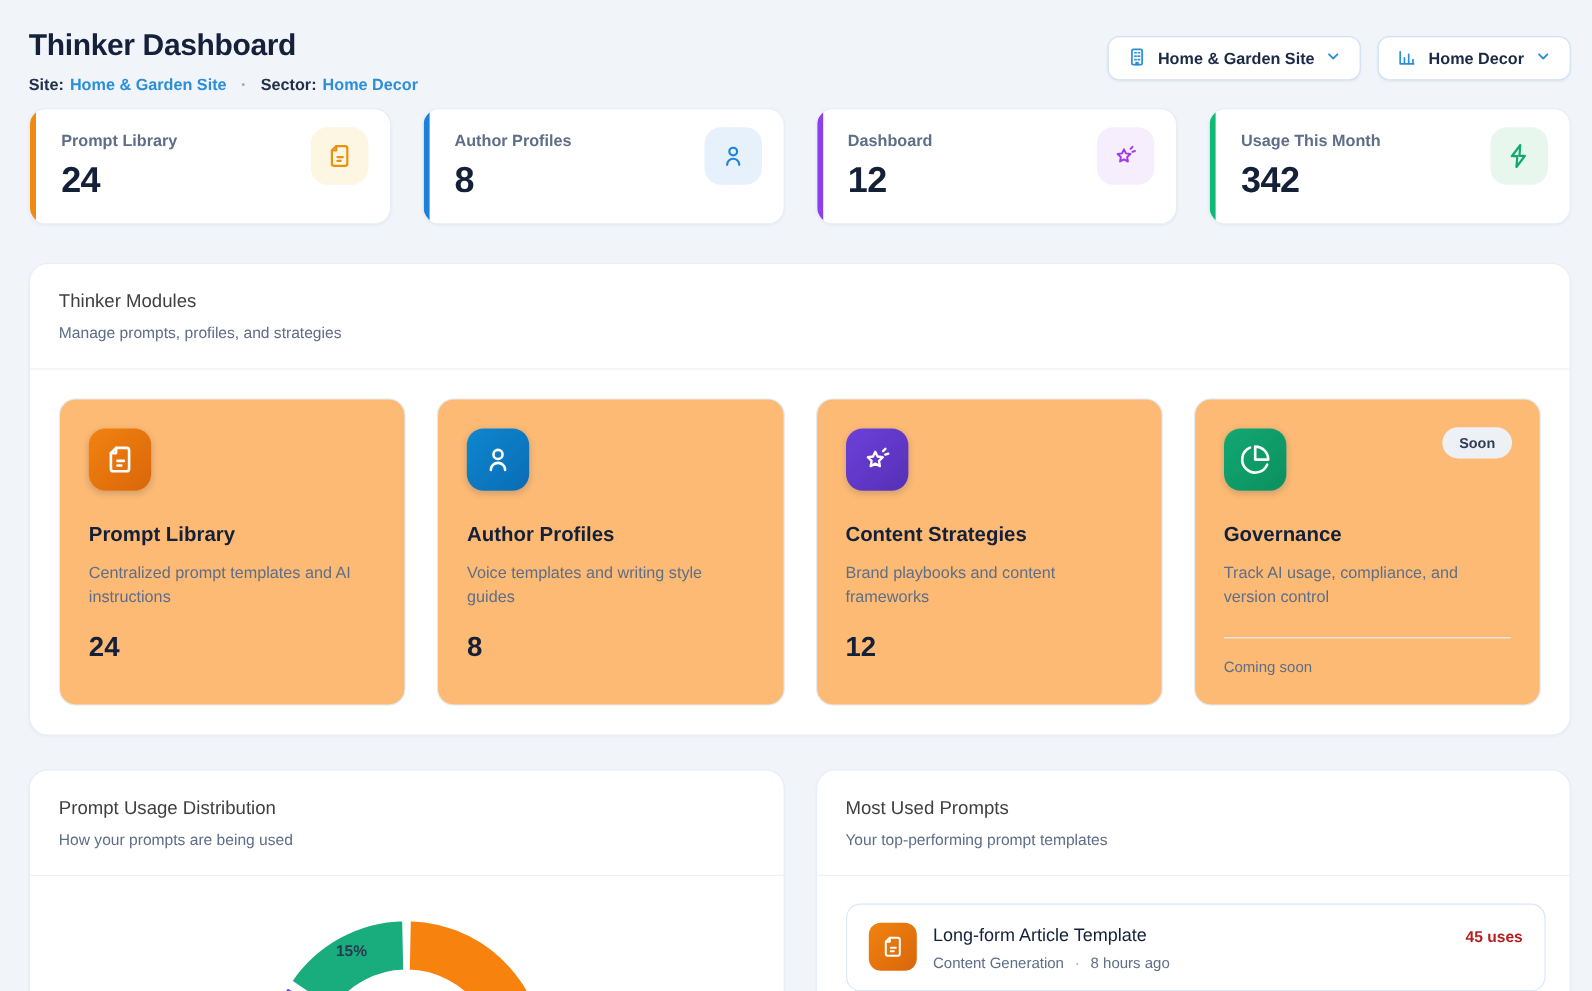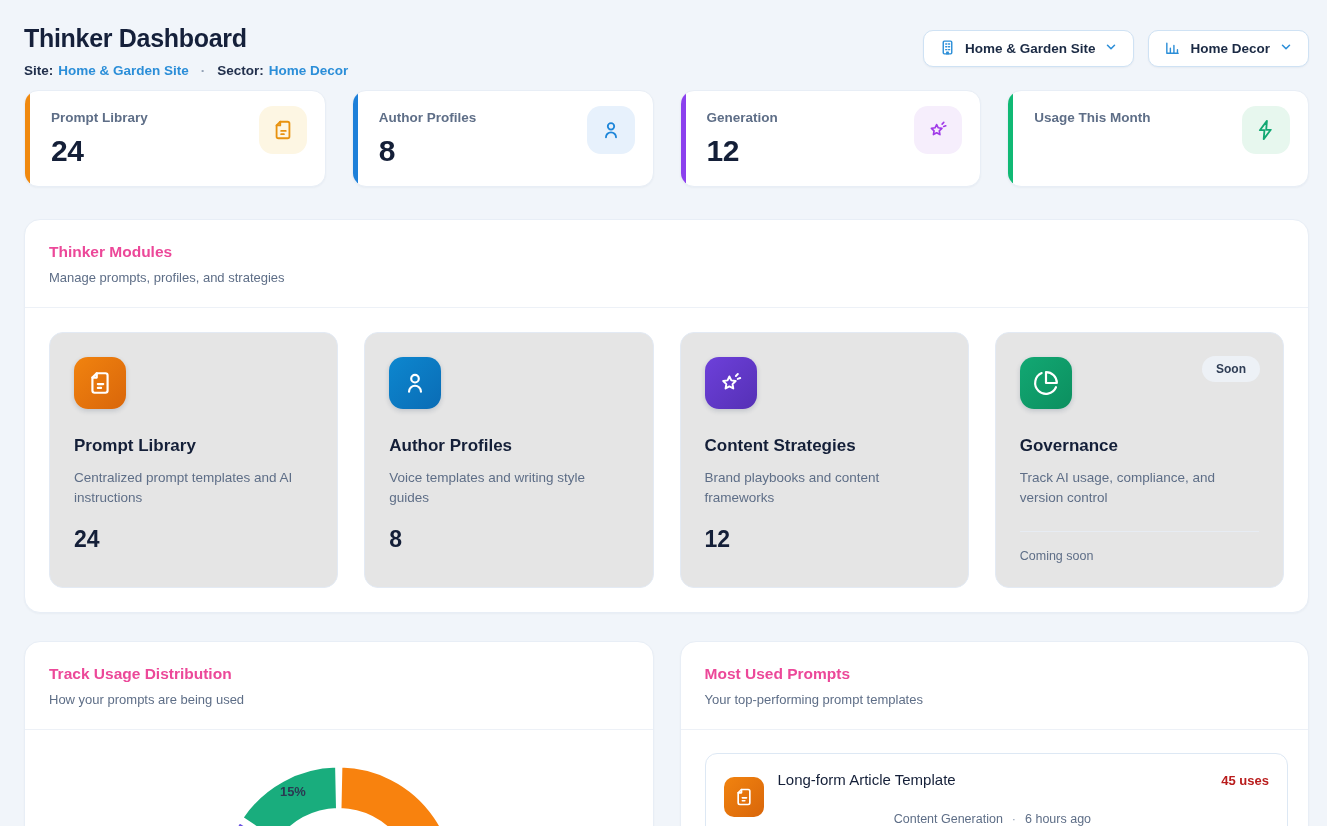--- a/index.html
+++ b/index.html
@@ -45,24 +45,24 @@
   }
   .c-orange { background:#fdf6e3; color:#e8920f; }
   .c-blue   { background:#e7f1fc; color:#1e86d9; }
   .c-purple { background:#f6eefc; color:#a03ae8; }
   .c-green  { background:#e7f7ee; color:#12a873; }
 
   
   .panel { background:#fff; border:1px solid #e8eef6; border-radius:16px; margin-bottom:28px;
            box-shadow:0 1px 2px rgba(23,43,77,.04); }
   .panel-header { padding:23px 24px 22px; border-bottom:1px solid #edf1f7; }
-  .panel-title { font-size:15.5px; font-weight:700; color:#ec4899; }
+  .panel-title { font-size:15.5px; font-weight:400; color:#404040; }
   .panel-sub { margin-top:9px; font-size:13px; color:#5e6e87; }
   .modules-grid { display:grid; grid-template-columns:repeat(4,1fr); gap:26px; padding:24px; }
-  .module-card { position:relative; background:#e5e5e5; border:1px solid #e3eaf4; border-radius:14px;
+  .module-card { position:relative; background:#fdba74; border:1px solid #e3eaf4; border-radius:14px;
                  padding:24px; min-height:253px; cursor:pointer; }
   .module-tile { width:52px; height:52px; border-radius:14px; color:#fff;
                  display:flex; align-items:center; justify-content:center;
                  box-shadow:0 2px 5px rgba(23,43,77,.18); }
   .t-orange { background:linear-gradient(135deg,#f1830f,#d9660a); }
   .t-blue   { background:linear-gradient(135deg,#0d87cf,#0a6cb5); }
   .t-purple { background:linear-gradient(135deg,#6d40da,#5530b5); }
   .t-green  { background:linear-gradient(135deg,#12a873,#0c8f5f); }
   .module-title { margin-top:27px; font-size:17px; font-weight:800; color:#141f38; }
   .module-desc { margin-top:12px; font-size:13.5px; line-height:1.5; color:#5e6e87; max-width:240px; }
@@ -79,21 +79,21 @@
   .chart-wrap { position:relative; width:100%; }
   .donut-label { font-size:13px; font-weight:700; fill:#2a3a52; }
 
   .prompt-item { margin:23px 20px 0 24px; border:1px solid #dde8f4; border-radius:12px;
                  padding:15px 18px; display:flex; gap:14px; cursor:pointer; }
   .prompt-tile { flex:none; width:40px; height:40px; border-radius:10px; color:#fff;
                  display:flex; align-items:center; justify-content:center; align-self:center;
                  background:linear-gradient(135deg,#f1830f,#d9660a); }
   .prompt-info { flex:1; padding-top:2px; }
   .prompt-title { font-size:15px; font-weight:400; color:#141f38; }
-  .prompt-meta { margin-top:24px; font-size:12.5px; color:#5e6e87; display:flex; align-items:center;justify-content:center; }
+  .prompt-meta { margin-top:8px; font-size:12.5px; color:#5e6e87; display:flex; align-items:center; }
   .prompt-meta .dot { margin:0 9px; color:#93a1b5; }
   .prompt-uses { font-size:13px; font-weight:700; color:#b91c1c; padding-top:4px; }
 </style>
 </head>
 <body>
 
 <div class="page">
 
   <div class="header">
     <div>
@@ -156,32 +156,33 @@
       <div class="stat-value">8</div>
       <div class="stat-chip c-blue">
         <svg width="22" height="22" viewBox="0 0 24 24" fill="none" stroke="currentColor" stroke-width="2" stroke-linecap="round">
             <circle cx="12" cy="8" r="3.5"></circle>
             <path d="M6.5 20a5.5 5.5 0 0 1 11 0"></path>
           </svg>
       </div>
     </div>
     <div class="stat-card">
       <div class="stat-stripe s-purple"></div>
-      <div class="stat-label">Generation</div>
+      <div class="stat-label">Dashboard</div>
       <div class="stat-value">12</div>
       <div class="stat-chip c-purple">
         <svg width="22" height="22" viewBox="0 0 24 24" fill="none" stroke="currentColor" stroke-width="1.8" stroke-linecap="round" stroke-linejoin="round">
             <path d="M10.5 6l1.8 3.6 4 .6-2.9 2.8.7 4-3.6-1.9-3.5 1.9.7-4-2.9-2.8 4-.6z"></path>
             <path d="M16.5 5.5l1.8-1.8M18.2 8.2l2.3-.8"></path>
           </svg>
       </div>
     </div>
     <div class="stat-card">
       <div class="stat-stripe s-green"></div>
       <div class="stat-label">Usage This Month</div>
+      <div class="stat-value">342</div>
       <div class="stat-chip c-green">
         <svg width="22" height="22" viewBox="0 0 24 24" fill="none" stroke="currentColor" stroke-width="2" stroke-linejoin="round">
             <path d="M13 2 5.3 12.2h5L9.5 22l7.7-10.2h-5z"></path>
           </svg>
       </div>
     </div>
   </div>
 
   <div class="panel">
     <div class="panel-header">
@@ -241,21 +242,21 @@
         <div class="coming-soon">Coming soon</div>
       </div>
 
     </div>
   </div>
 
   <div class="bottom">
 
     <div class="bottom-card">
       <div class="panel-header">
-        <div class="panel-title">Track Usage Distribution</div>
+        <div class="panel-title">Prompt Usage Distribution</div>
         <div class="panel-sub">How your prompts are being used</div>
       </div>
       <div class="chart-wrap">
         <svg width="100%" height="260" viewBox="0 0 630 260">
           <path fill="#f8820e" stroke="#ffffff" stroke-width="2.5" d="M317.4,36.0 A117,117 0 0 1 424.9,193.0 L384.5,178.3 A74,74 0 0 0 316.5,79.0 Z"></path>
           <path fill="#19ad7d" stroke="#ffffff" stroke-width="2.5" d="M218.0,87.6 A117,117 0 0 1 312.6,36.0 L313.5,79.0 A74,74 0 0 0 253.7,111.6 Z"></path>
           <path fill="#6950e0" stroke="#ffffff" stroke-width="2.5" d="M203.7,189.2 A117,117 0 0 1 215.2,91.9 L251.9,114.3 A74,74 0 0 0 244.6,175.9 Z"></path>
           <text class="donut-label" x="269" y="66" text-anchor="middle">15%</text>
         </svg>
       </div>
@@ -272,21 +273,21 @@
               <path d="M9 3h8a2 2 0 0 1 2 2v14a2 2 0 0 1-2 2H7a2 2 0 0 1-2-2V7z"></path>
               <path d="M9 3v4H5"></path>
               <path d="M10 13h5M10 16.5h3"></path>
             </svg>
         </div>
         <div class="prompt-info">
           <div class="prompt-title">Long-form Article Template</div>
           <div class="prompt-meta">
             <span>Content Generation</span>
             <span class="dot">·</span>
-            <span>6 hours ago</span>
+            <span>8 hours ago</span>
           </div>
         </div>
         <div class="prompt-uses">45 uses</div>
       </div>
     </div>
 
   </div>
 </div>
 
 </body></html>

